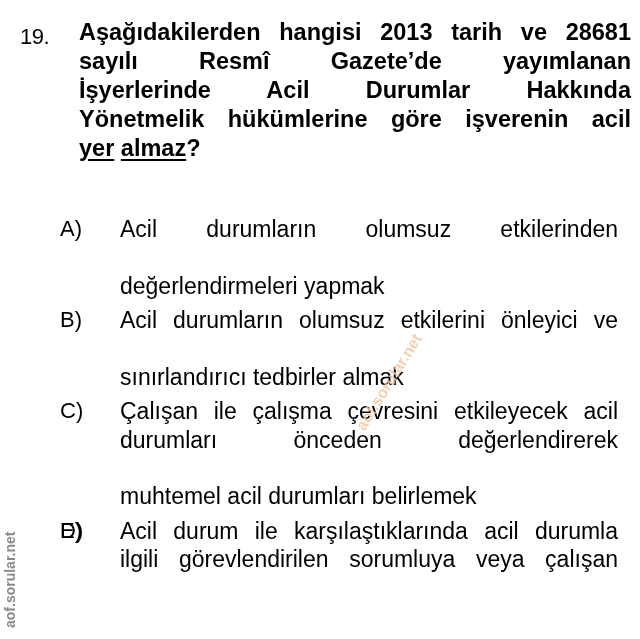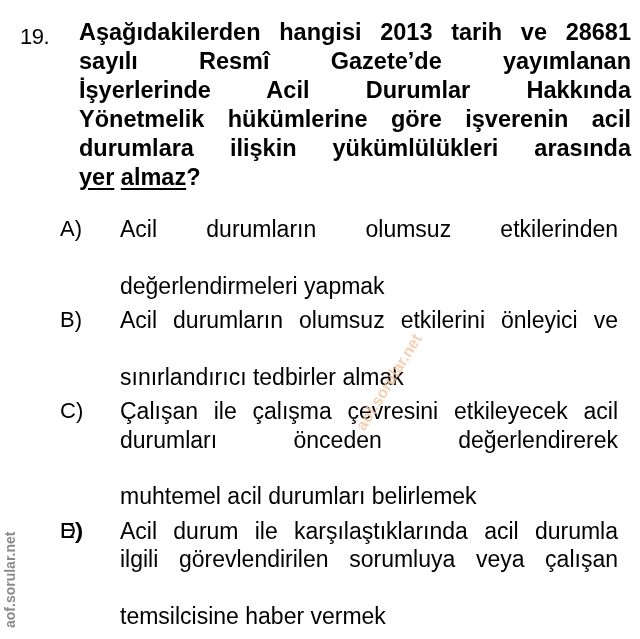--- a/index.html
+++ b/index.html
@@ -111,21 +111,20 @@
 </head>
 <body>
 
 <div class="question">
   <div class="q-num">19.</div>
   <div class="q-text">
     <span class="line">Aşağıdakilerden hangisi 2013 tarih ve 28681</span>
     <span class="line">sayılı Resmî Gazete’de yayımlanan</span>
     <span class="line">İşyerlerinde Acil Durumlar Hakkında</span>
     <span class="line">Yönetmelik hükümlerine göre işverenin acil</span>
-    <span class="line">durumlara ilişkin yükümlülükleri arasında</span>
     <span class="line last"><span class="u">yer</span> <span class="u">almaz</span><span>?</span></span>
   </div>
 </div>
 
 <div class="options">
   <div class="option">
     <div class="opt-label">A)</div>
     <div class="opt-text">
       <span class="line">Acil durumların olumsuz etkilerinden</span>
       <span class="line last">değerlendirmeleri yapmak</span>
@@ -147,19 +146,18 @@
     </div>
   </div>
   <div class="option">
     <div class="opt-label">D)</div>
   </div>
   <div class="option">
     <div class="opt-label">E)</div>
     <div class="opt-text">
       <span class="line">Acil durum ile karşılaştıklarında acil durumla</span>
       <span class="line">ilgili görevlendirilen sorumluya veya çalışan</span>
-      <span class="line last">temsilcisine haber vermek</span>
     </div>
   </div>
 </div>
 
 <div class="wm-center">aof.sorular.net</div>
 <div class="wm-side">aof.sorular.net</div>
 
 </body></html>

